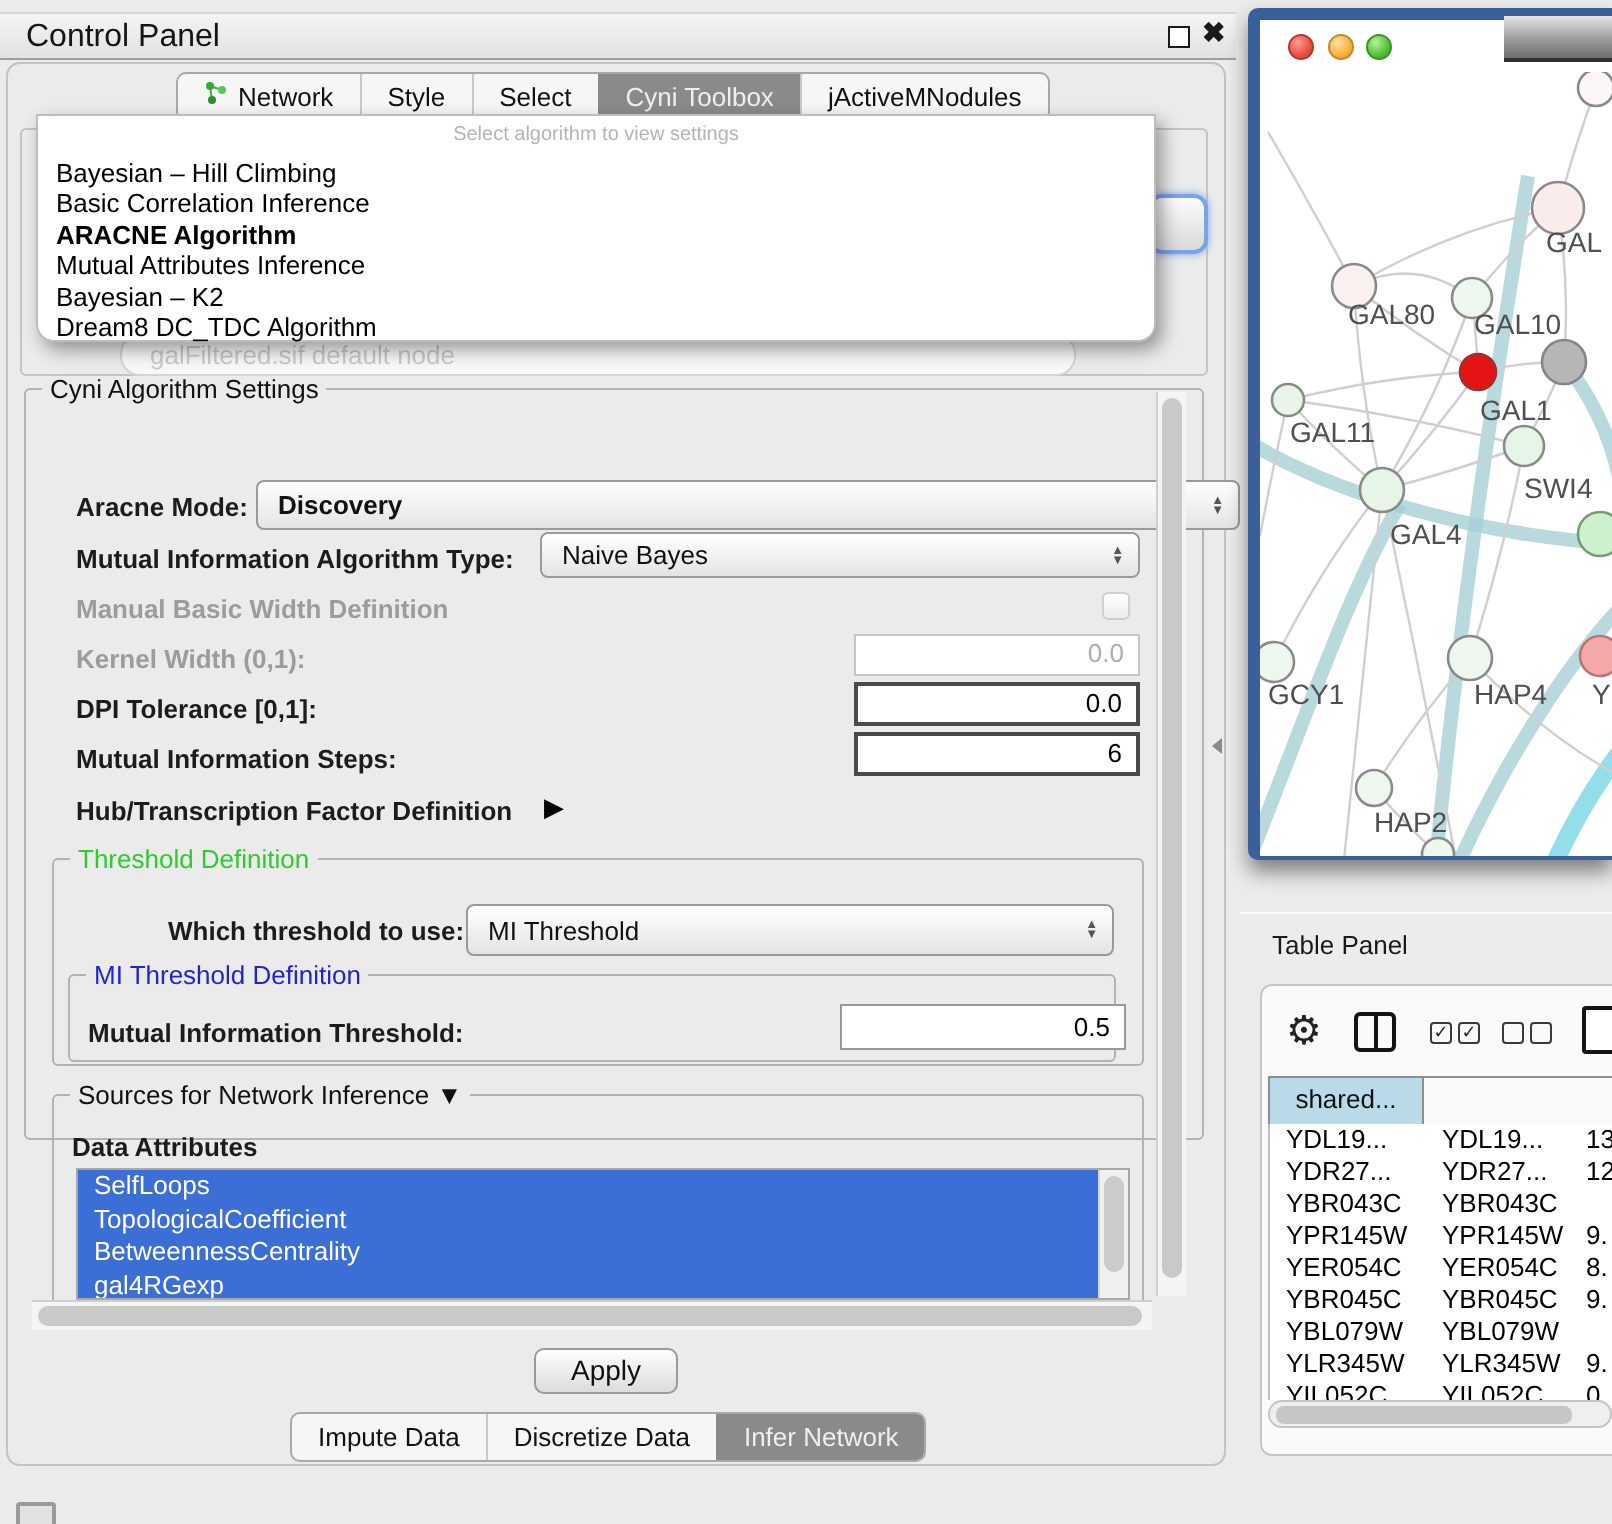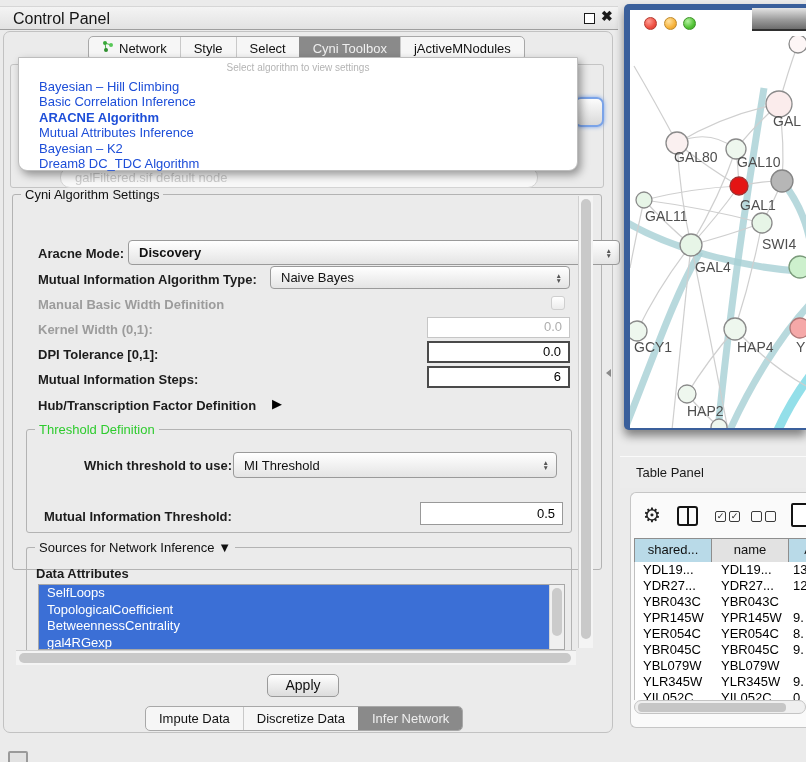--- a/index.html
+++ b/index.html
@@ -33,21 +33,21 @@
   #top-tabs { left:88px; top:36px; }
   #bottom-tabs { left:145px; top:706px; }
   
   .popup {
     position:absolute; left:18px; top:57px; width:560px; height:114px;
     background:#fff; border:1px solid #bdbdbd; border-radius:0 0 9px 9px;
     box-shadow:3px 4px 9px rgba(0,0,0,.38); z-index:6;
   }
   .popup-placeholder { text-align:center; font-size:10px; color:#b4b4b4; line-height:20px; }
   .popup-items { position:absolute; left:0; right:0; top:21px; }
-  .popup-item { font-size:13px; height:15.4px; line-height:15.4px; padding-left:20px; color:#1d4ed8; }
+  .popup-item { font-size:13px; height:15.4px; line-height:15.4px; padding-left:9px; color:#000000; }
   .popup-item.b { font-weight:bold; }
   
   .hidden-group { position:absolute; left:10px; top:64px; width:594px; height:124px; border:1px solid #c4c4c4; border-radius:3px; z-index:1; }
   .combo-focus {
     position:absolute; left:574px; top:97px; width:30px; height:30px; border-radius:7px;
     border:2px solid #7aa3e8; background:linear-gradient(#fcfcfc,#d9d9d9);
     box-shadow:0 0 4px #7aa3e8; z-index:2;
   }
   .combo-faint {
     position:absolute; left:60px; top:167px; width:478px; height:21px;
@@ -116,21 +116,21 @@
   .tp-card {
     position:absolute; left:630px; top:492px; width:176px; height:236px;
     background:#fafafa; border:1px solid #c6c6c6; border-right:none; border-radius:6px 0 0 6px;
     overflow:hidden;
   }
   .tb-gear { position:absolute; left:12px; top:10px; font-size:20px; color:#222; }
   .tb-cols { position:absolute; left:46px; top:13px; width:21px; height:20px; border:2px solid #141414; border-radius:3px; }
   .tb-cols:after { content:""; position:absolute; left:7.5px; top:0; width:2px; height:16px; background:#141414; }
   .cb { position:absolute; top:18px; width:11px; height:11px; border:1.5px solid #3a3a3a; border-radius:2px; font-size:9px; line-height:9px; text-align:center; color:#222; }
   .tb-sheet { position:absolute; left:160px; top:10px; width:22px; height:24px; border:2px solid #141414; border-radius:2px; background:#fff; }
-  .thead { position:absolute; left:634px; top:538px; width:172px; height:24px; display:flex; overflow:hidden; border-top:1px solid #8e8e8e; }
+  .thead { position:absolute; left:634px; top:538px; width:172px; height:24px; display:flex; overflow:hidden; border-top:1px solid #8e8e8e;flex-direction:column; }
   .th { height:24px; border:1px solid #8e8e8e; border-top:none; border-left:none; font-size:13px; line-height:22px; text-align:center; color:#111; flex:none; background:#e2e2e2; }
   .th:first-child { border-left:1px solid #8e8e8e; }
   .th.hl { background:#b9dae8; }
   .tbody { position:absolute; left:634px; top:562px; width:172px; height:138px; background:#fff; border-left:1px solid #c0c0c0; overflow:hidden; }
   .tr { display:flex; height:16px; }
   .td { flex:none; font-size:13px; line-height:16px; color:#000; white-space:nowrap; overflow:hidden; padding-left:8px; }
   .td:last-child { padding-left:3px; }
   .tp-hscroll { position:absolute; left:634px; top:700px; width:172px; height:14px; background:#efefef; border:1px solid #c4c4c4; border-radius:7px; }
   .tp-hthumb { position:absolute; left:3px; top:2px; width:148px; height:9px; background:#c6c6c6; border-radius:4px; }
 </style>
@@ -212,20 +212,23 @@
   <div class="groupbox" style="left:26px; top:429px; width:546px; height:104px;">
     <span class="legend green">Threshold Definition</span>
   </div>
   <span class="lbl" style="left:84px; top:458px;">Which threshold to use:</span>
   <div class="combo" style="left:233px; top:452px; width:324px; height:26px;">
     <span>MI Threshold</span>
     <span class="spinner">
         <span>▲</span>
         <span>▼</span>
       </span>
+  </div>
+  <div class="groupbox" style="left:34px; top:487px; width:524px; height:44px;">
+    <span class="legend blue">MI Threshold Definition</span>
   </div>
   <span class="lbl" style="left:44px; top:509px;">Mutual Information Threshold:</span>
   <span class="numfield norm" style="left:420px; top:502px; width:143px; height:23px; line-height:21px;">0.5</span>
 
   <div class="groupbox" style="left:26px; top:547px; width:546px; height:106px; border-bottom:none;">
     <span class="legend">
       <span>Sources for Network Inference</span>
       <span> ▼</span>
     </span>
   </div>

